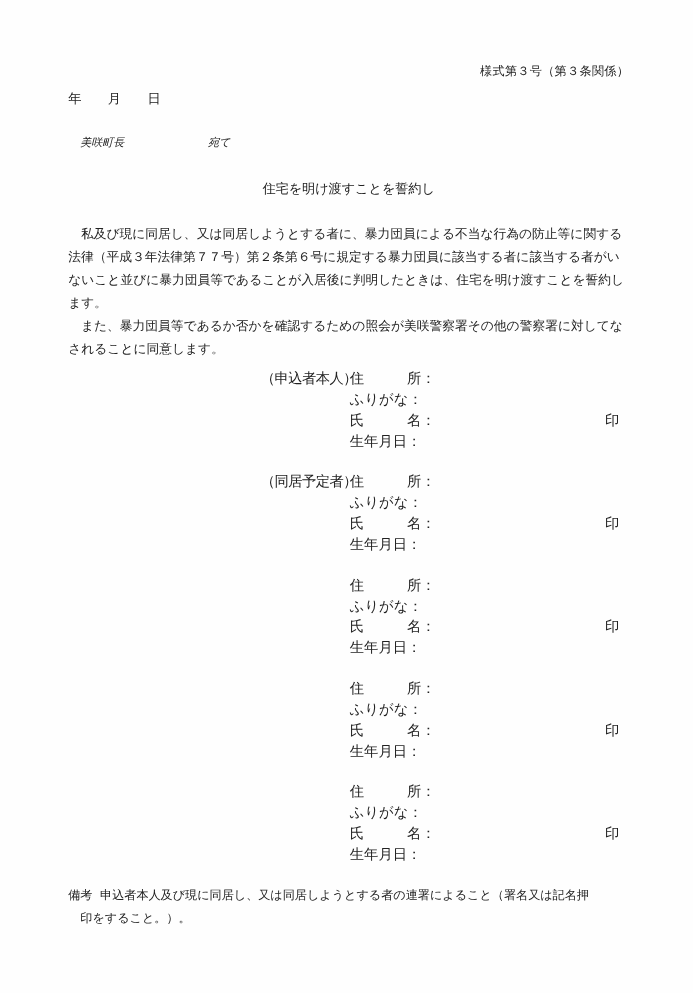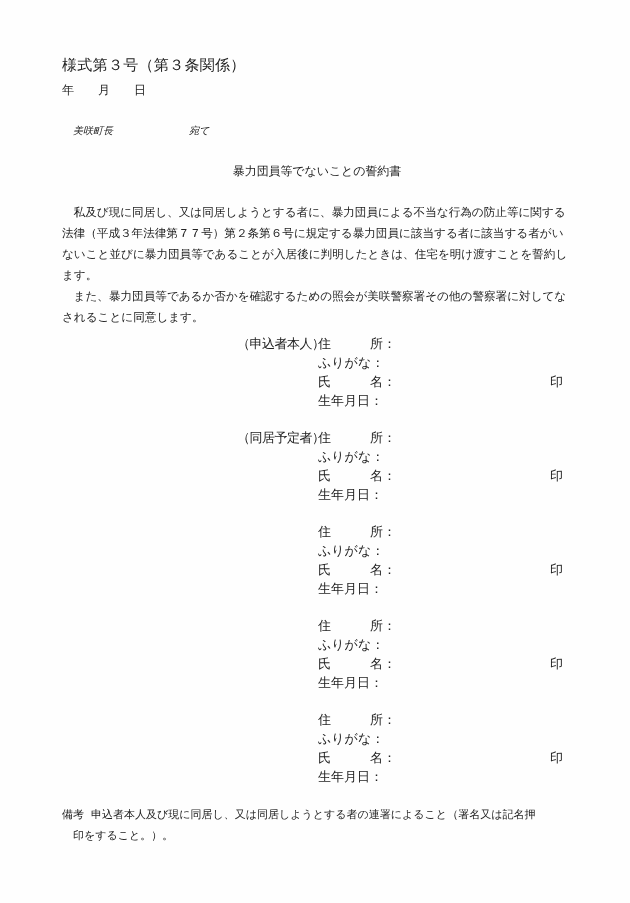--- a/index.html
+++ b/index.html
@@ -12,23 +12,24 @@
     width: 630px;
     height: 903px;
     box-sizing: border-box;
     background: #fefefe;
     color: #222222;
     font-family: "Liberation Serif", "DejaVu Serif", serif;
     padding: 58px 58px 0 62px;
     overflow: hidden;
   }
   .form-number {
-    font-size: 15px;
+    font-size: 11px;
     line-height: 15px;
     letter-spacing: 0.3px;
+    text-align: right;
   }
   .date-line {
     margin-top: 10px;
     font-size: 12px;
     line-height: 15px;
   }
   .addressee {
     margin-top: 25px;
     padding-left: 11px;
     font-size: 10px;
@@ -109,21 +110,21 @@
 <div class="sheet">
 
   <div class="form-number">様式第３号（第３条関係）</div>
 
   <div class="date-line">年　　月　　日</div>
 
   <div class="addressee">
     <span class="addressee-name">美咲町長</span><span class="addressee-suffix">宛て</span>
   </div>
 
-  <div class="doc-title">暴力団員等でないことの誓約書</div>
+  <div class="doc-title">住宅を明け渡すことを誓約し</div>
 
   <div class="body-text">
       <div class="body-line">　私及び現に同居し、又は同居しようとする者に、暴力団員による不当な行為の防止等に関する</div>
       <div class="body-line">法律（平成３年法律第７７号）第２条第６号に規定する暴力団員に該当する者に該当する者がい</div>
       <div class="body-line">ないこと並びに暴力団員等であることが入居後に判明したときは、住宅を明け渡すことを誓約し</div>
       <div class="body-line">ます。</div>
       <div class="body-line">　また、暴力団員等であるか否かを確認するための照会が美咲警察署その他の警察署に対してな</div>
       <div class="body-line">されることに同意します。</div>
     </div>
 

